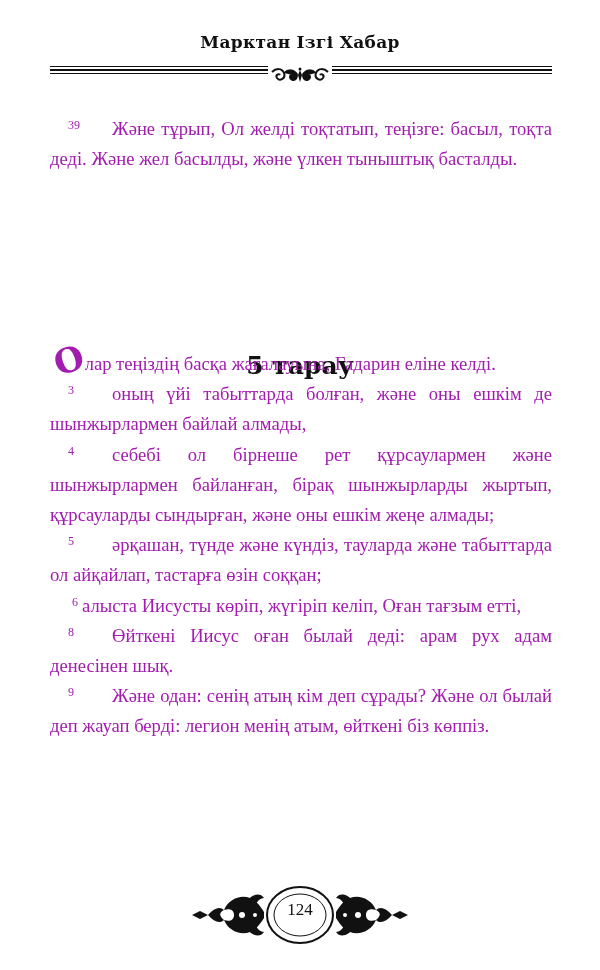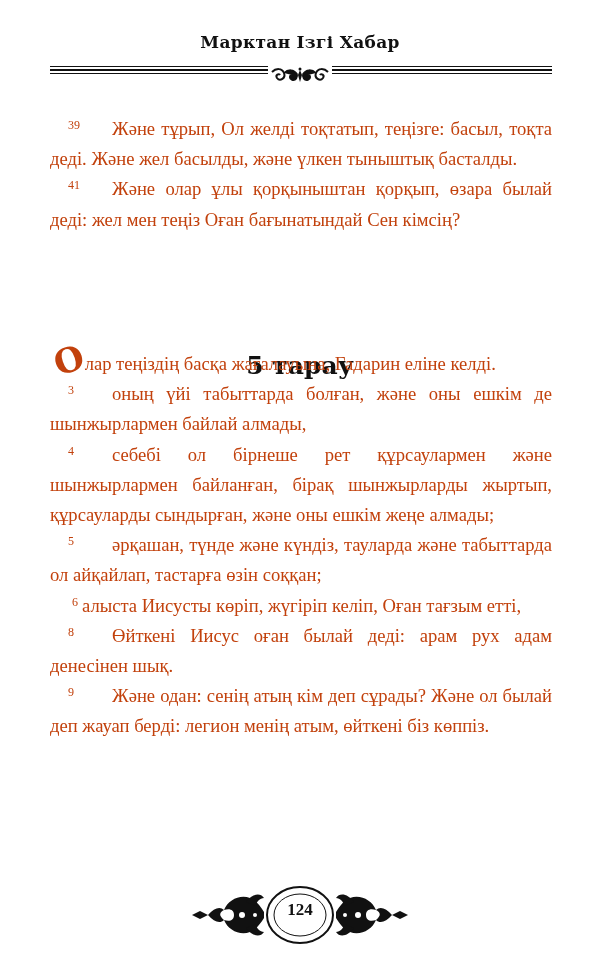--- a/index.html
+++ b/index.html
@@ -13,21 +13,21 @@
   }
   .rule { position: absolute; left: 50px; width: 502px; background: #111; }
   .rule.r1 { top: 66px; height: 1px; }
   .rule.r2 { top: 69px; height: 2px; }
   .rule.r3 { top: 73px; height: 1px; }
   .head-ornament { position: absolute; left: 268px; top: 66px; width: 64px; height: 20px; background: #fff; }
 
   .body-text {
     position: absolute; left: 50px; width: 502px;
     font-family: "Liberation Serif", serif; font-size: 18.6px; line-height: 30.2px;
-    text-align: justify; color: #c2410c;
+    text-align: justify; color: #a21caf;
   }
   .block1 { top: 114px; }
   .block2 { top: 348px; }
   .verse { text-align: justify; text-align-last: left; }
   .verse .num {
     display: inline-block; width: 62px; text-indent: 0; font-size: 12px;
     vertical-align: top; position: relative; top: -4px; padding-left: 18px; box-sizing: border-box;
   }
   .verse.v-tight .num { width: auto; padding-left: 22px; padding-right: 4px; }
 
@@ -37,21 +37,21 @@
   }
   .dropcap {
     font-family: "DejaVu Serif", serif; font-weight: bold; font-size: 34px;
     line-height: 20px; display: inline-block; transform: rotate(-18deg);
     margin-left: 4px; margin-right: 1px; position: relative; top: 2px;
   }
 
   .footer-ornament { position: absolute; left: 190px; top: 880px; width: 220px; height: 70px; }
   .page-number {
     position: absolute; left: 270px; top: 900px; width: 60px; text-align: center;
-    font-family: "Liberation Serif", serif; font-size: 17px; color: #111; font-weight: bold;
+    font-family: "Liberation Serif", serif; font-size: 17px; color: #111;
   }
 </style>
 </head>
 <body>
 
 <div class="page">
 
   <div class="running-head">Марктан Ізгі Хабар</div>
 
   <div class="rule r1"></div>
@@ -63,21 +63,20 @@
     <path d="M4 6 C8 2, 14 2, 16 7 C18 12, 12 16, 9 12 C7 9, 11 7, 12 9" fill="none" stroke="#111" stroke-width="2"></path>
     <path d="M60 6 C56 2, 50 2, 48 7 C46 12, 52 16, 55 12 C57 9, 53 7, 52 9" fill="none" stroke="#111" stroke-width="2"></path>
     <path d="M16 7 C20 3, 26 3, 29 8 C30 11, 28 15, 24 14 C21 13, 21 9, 24 9" fill="#111" stroke="#111" stroke-width="1.5"></path>
     <path d="M48 7 C44 3, 38 3, 35 8 C34 11, 36 15, 40 14 C43 13, 43 9, 40 9" fill="#111" stroke="#111" stroke-width="1.5"></path>
     <path d="M32 4 L34 9 L32 16 L30 9 Z" fill="#111"></path>
     <circle cx="32" cy="3" r="1.5" fill="#111"></circle>
   </svg>
 
   <div class="body-text block1">
     <div class="verse"><span class="num">39</span><span>Және тұрып, Ол желді тоқтатып, теңізге: басыл, тоқта деді. Және жел басылды, және үлкен тыныштық басталды.</span></div>
-    <div class="verse"><span class="num">41</span><span>Және олар ұлы қорқыныштан қорқып, өзара былай деді: жел мен теңіз Оған бағынатындай Сен кімсің?</span></div>
   </div>
 
   <div class="chapter-title">5 тарау</div>
 
   <div class="body-text block2">
     <div class="verse"><span class="dropcap">О</span><span>лар теңіздің басқа жағалауына, Гадарин еліне келді.</span></div>
     <div class="verse"><span class="num">3</span><span>оның үйі табыттарда болған, және оны ешкім де шынжырлармен байлай алмады,</span></div>
     <div class="verse"><span class="num">4</span><span>себебі ол бірнеше рет құрсаулармен және шынжырлармен байланған, бірақ шынжырларды жыртып, құрсауларды сындырған, және оны ешкім жеңе алмады;</span></div>
     <div class="verse"><span class="num">5</span><span>әрқашан, түнде және күндіз, тауларда және табыттарда ол айқайлап, тастарға өзін соққан;</span></div>
     <div class="verse v-tight"><span class="num">6</span><span>алыста Иисусты көріп, жүгіріп келіп, Оған тағзым етті,</span></div>

